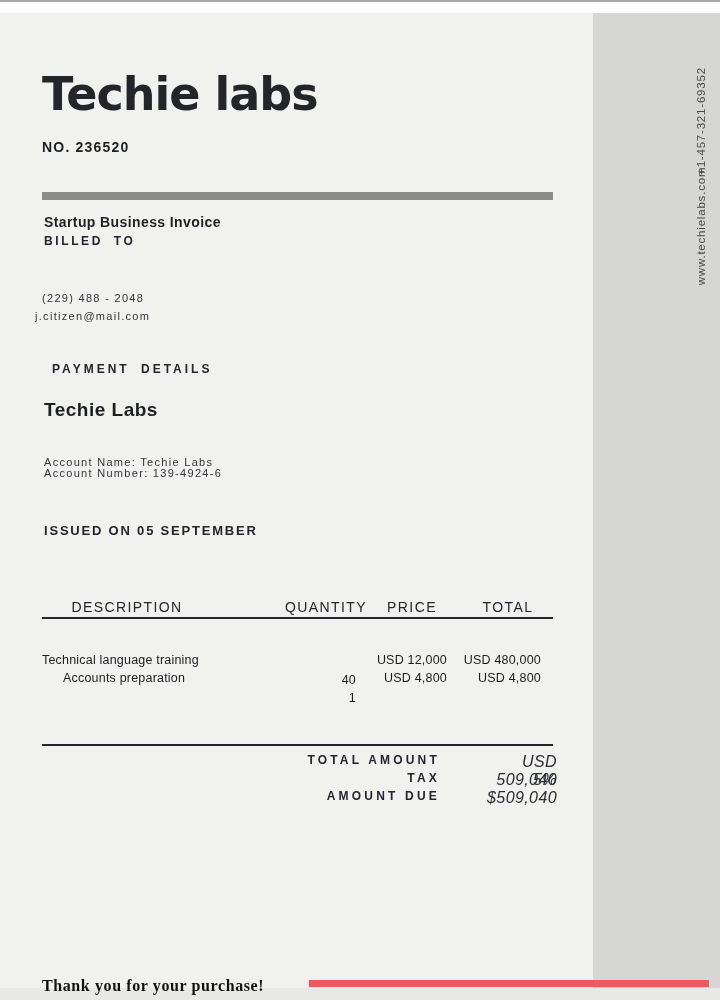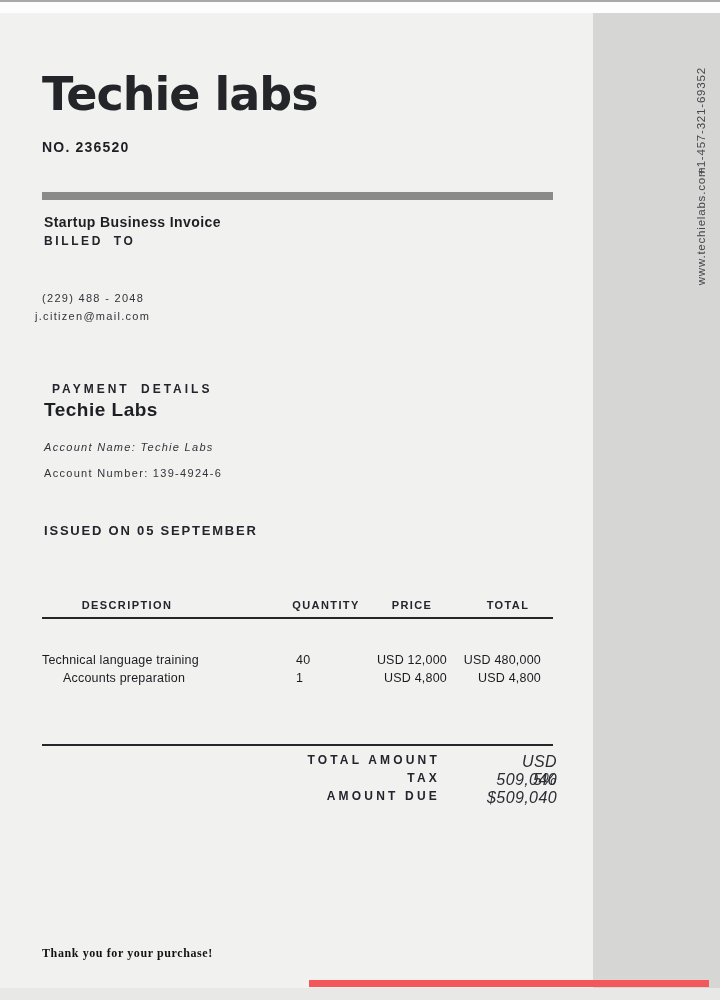--- a/index.html
+++ b/index.html
@@ -18,50 +18,50 @@
   .doc-title{left:44px;top:170px;font-size:14px;font-weight:bold;letter-spacing:.4px;margin-top:44px;}
   .divider-bar{left:42px;top:192px;width:511px;height:8px;background:#8b8b8a;}
   
   .sec-heading{font-size:12px;font-weight:bold;letter-spacing:2.6px;word-spacing:5px;color:#23242c;}
   .billed-heading{left:44px;top:234px;}
   .billed-name{left:42px;top:260px;font-size:21px;font-weight:bold;letter-spacing:1.6px;word-spacing:3px;}
   .tiny{font-size:11px;letter-spacing:1.3px;color:#33343a;}
   .billed-phone{left:42px;top:292px;}
   .billed-email{left:35px;top:310px;}
   
-  .payment-heading{left:46px;top:382px;letter-spacing:3px;padding-left:6px;}
+  .payment-heading{left:46px;top:362px;letter-spacing:3px;padding-left:6px;}
   .payment-company{left:44px;top:399px;font-size:19px;font-weight:bold;letter-spacing:.5px;}
-  .acct-name{left:44px;top:441px;font-style:italic;}
+  .acct-name{left:44px;top:456px;}
   .acct-number{left:44px;top:467px;}
   .issued{left:44px;top:523px;font-size:13px;font-weight:bold;letter-spacing:1.8px;color:#23242c;}
   
-  .th{top:599px;font-size:11px;font-weight:bold;letter-spacing:1.4px;text-align:center;color:#23242c;}
+  .th{top:599px;font-size:14px;font-weight:normal;letter-spacing:1.4px;text-align:center;color:#23242c;}
   .th-desc{left:57px;width:140px;}
   .th-qty{left:276px;width:100px;}
   .th-price{left:362px;width:100px;}
   .th-total{left:458px;width:100px;}
   .rule{left:42px;width:511px;background:#26262a;}
   .rule-header{top:617px;height:2px;}
   .rule-totals{top:744px;height:2px;}
   .td{font-size:12.5px;color:#1b1c20;letter-spacing:.2px;}
   .row1{top:653px;} .row2{top:671px;}
   .td-desc1{left:42px;} .td-desc2{left:63px;}
-  .td-qty{left:296px;width:60px;text-align:left;}
+  .td-qty{left:296px;width:60px;text-align:right;margin-top:20px;}
   .td-price{left:347px;width:100px;text-align:right;}
   .td-total{left:441px;width:100px;text-align:right;}
   
   .tot-label{left:240px;width:200px;text-align:right;font-size:12px;font-weight:bold;
              letter-spacing:3.2px;color:#23242c;}
   .tot-value{left:457px;width:100px;text-align:right;font-size:16px;color:#2b2c32;letter-spacing:.4px;font-style:italic;}
   .trow1{top:753px;} .trow2{top:771px;} .trow3{top:789px;}
   
   .thanks-script{left:40px;top:858px;font-family:"DejaVu Serif",serif;font-style:italic;
                  font-size:40px;color:#17171a;letter-spacing:1px;}
-  .thanks-note{left:42px;top:946px;font-family:"Liberation Serif",serif;font-weight:bold;
-               font-size:12px;letter-spacing:.6px;color:#121215;}
+  .thanks-note{left:42px;top:977px;font-family:"Liberation Serif",serif;font-weight:bold;
+               font-size:16px;letter-spacing:.6px;color:#121215;}
   .watermark{right:9px;top:908px;font-size:56px;line-height:1;color:#2a52ae;
              letter-spacing:.5px;white-space:nowrap;z-index:5;}
   .wm-light{font-weight:400;} .wm-bold{font-weight:800;}
   .wm-underline{left:309px;top:980px;width:400px;height:7px;background:#f4575b;z-index:6;}
   
   .vtext{font-size:11.5px;color:#47484c;letter-spacing:.8px;text-align:center;
          transform:rotate(-90deg);white-space:nowrap;}
   .v-phone{left:638px;top:115px;width:125px;}
   .v-site{left:640px;top:220px;width:122px;}
 </style>

